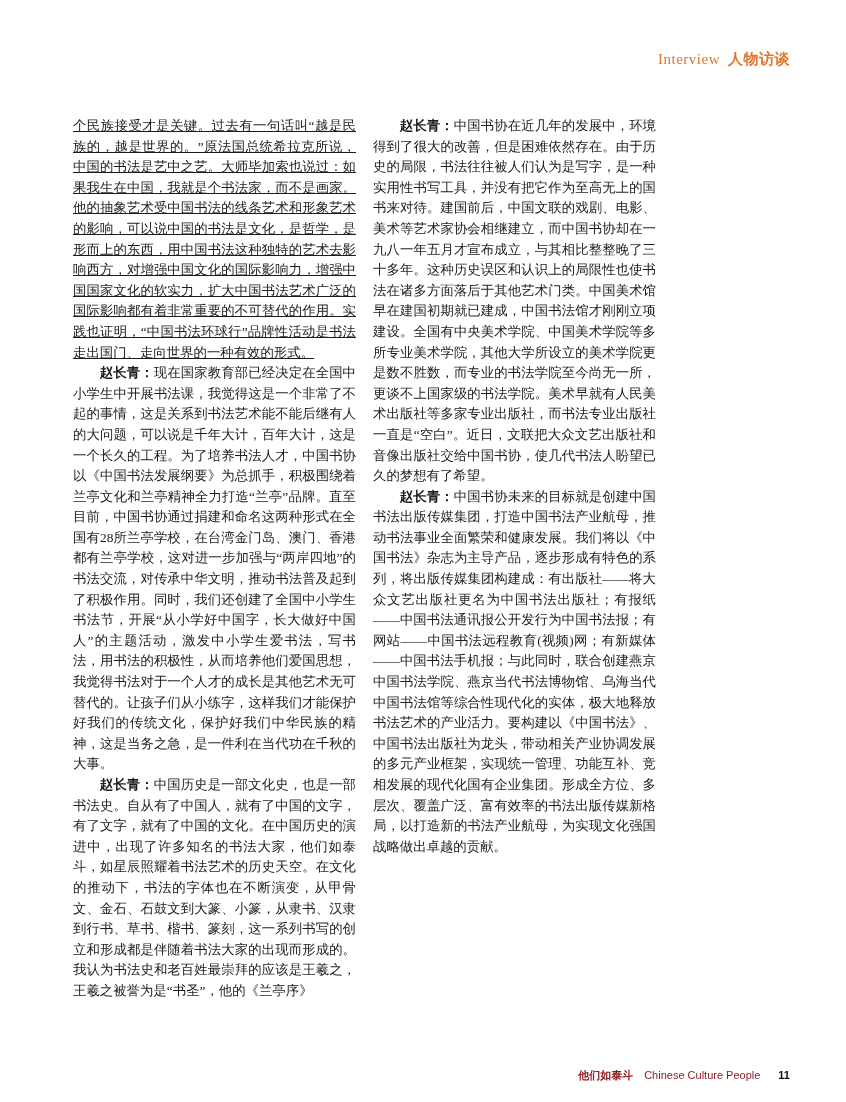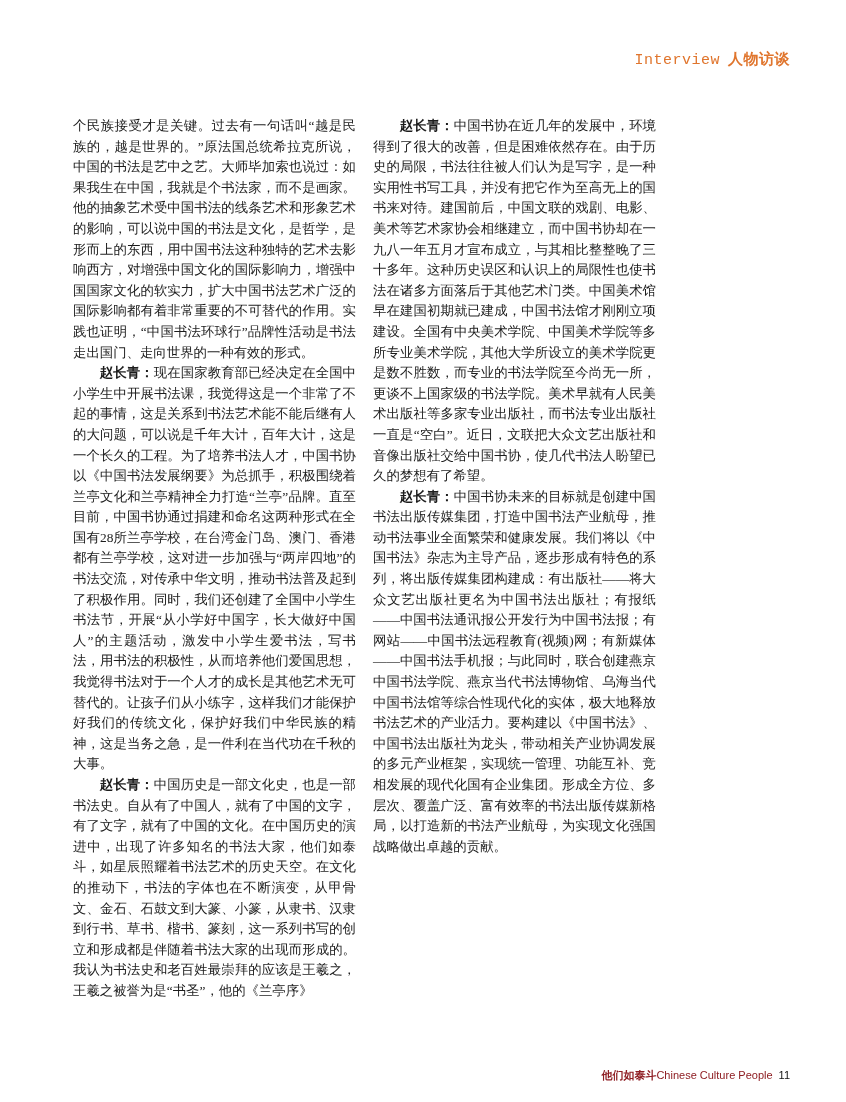--- a/index.html
+++ b/index.html
@@ -8,55 +8,55 @@
     width:846px;height:1102px;
     margin:0 auto;
     background:#ffffff;
     font-family:"Liberation Serif","DejaVu Serif",serif;
     color:#1c1c1c;
     overflow:hidden;
   }
   
   .header{
     position:absolute;top:50px;right:56px;
-    font-family:Liberation Mono, monospace;
+    font-family:Liberation Serif, serif;
     font-size:15px;letter-spacing:.5px;
   }
   .header .en{font-weight:400;}
   .header .zh{font-weight:700;margin-left:8px;}
   
   .columns{
     position:absolute;top:116px;left:73px;
     display:flex;gap:17px;
   }
   .col{width:283px;}
   .col p{
     margin:0;
     font-size:13.4px;
     line-height:20.6px;
     text-align:justify;
     text-indent:2em;
     word-break:break-all;
   }
-  .col p.no-indent{text-indent:0;}
+  .col p.no-indent{text-indent:0;text-decoration:underline;}
   .col p.question{
     font-style:italic;
     font-size:13px;
   }
   .speaker{font-weight:700;font-style:normal;}
   .question .speaker{font-style:italic;}
   
   .footer{
     position:absolute;top:1068px;right:56px;
     font-family:"Liberation Sans","DejaVu Sans",sans-serif;
     font-size:11px;
   }
   .footer .j-zh{color:#8e1d22;font-weight:700;}
-  .footer .j-en{color:#8e1d22;font-weight:400;margin-left:0;}
-  .footer .pageno{color:#111111;font-weight:400;margin-left:6px;}
+  .footer .j-en{color:#8e1d22;font-weight:400;margin-left:11px;}
+  .footer .pageno{color:#111111;font-weight:700;margin-left:18px;}
 </style>
 </head>
 <body>
 
 <div class="page">
 
   <div class="header" style="color: rgb(224, 117, 45);">
     <span class="en">Interview</span><span class="zh">人物访谈</span>
   </div>
 

